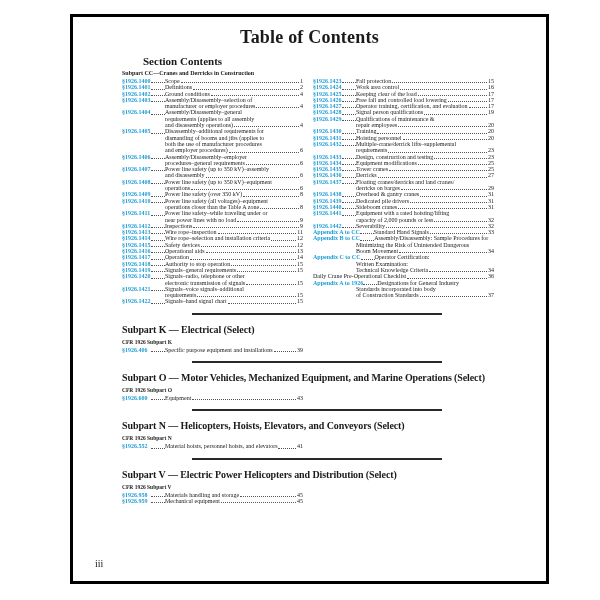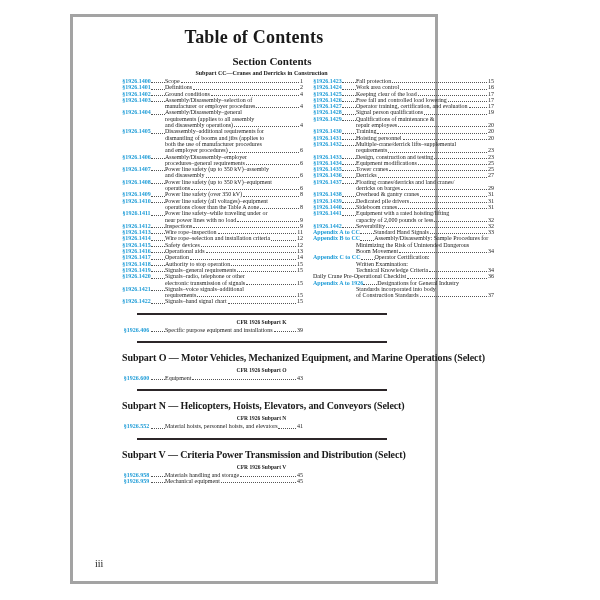--- a/index.html
+++ b/index.html
@@ -1,25 +1,25 @@
 <!DOCTYPE html>
 <html><head>
 <meta charset="utf-8">
 <style>
   html,body{margin:0;padding:0;}
   body{
     width:600px;height:600px;background:#ffffff;position:relative;
     font-family:"Liberation Serif", serif;color:#1a1a1a;overflow:hidden;
   }
   .page{
-    position:absolute;left:70px;top:14px;width:368px;height:570px;
-    border:3px solid #a3a3a3;box-sizing:border-box;background:#ffffff;
+    position:absolute;left:70px;top:14px;width:479px;height:570px;
+    border:3px solid #000000;box-sizing:border-box;background:#ffffff;
   }
   .doc-title{margin:10px 0 0 0;text-align:center;font-size:18px;font-weight:bold;letter-spacing:0.2px;}
-  .content{margin:7px 34px 0 49px;text-align:center;}
+  .content{margin:7px 34px 0 49px;}
   .sc-heading{margin:0 0 0 21px;font-size:11px;font-weight:bold;}
   .cc-subheading{margin-top:3px;font-size:6px;font-weight:bold;}
   .columns{display:flex;gap:10px;margin-top:2px;}
   .col{width:181px;flex:0 0 auto;}
   .entry{width:100%;}
   .eline{display:flex;align-items:flex-end;line-height:6.3px;font-size:6px;}
   .sec{color:#1e9cd7;font-weight:bold;white-space:nowrap;min-width:29px;}
   .dots{border-bottom:1px dotted #555;margin-bottom:1px;height:0;align-self:flex-end;}
   .d-gap{flex:0 1 14px;min-width:2px;}
   .d-lead{flex:1 1 4px;min-width:4px;margin-left:1px;margin-right:1px;}
@@ -566,20 +566,21 @@
               <span class="etitle">of Construction Standards</span>
               <span class="dots d-lead"></span>
               <span class="pg">37</span>
             </div>
           </div>
         </div>
     </div>
 
     <section class="subpart">
       <div class="sep"></div>
+      <h2 class="sp-heading">Subpart K — Electrical (Select)</h2>
       <div class="sp-cfr">CFR 1926 Subpart K</div>
       <div class="col">
           <div class="entry">
             <div class="eline">
               <span class="sec">§1926.406</span>
               <span class="dots d-gap"></span>
               <span class="etitle">Specific purpose equipment and installations</span>
               <span class="dots d-lead"></span>
               <span class="pg">39</span>
             </div>
@@ -616,21 +617,21 @@
               <span class="etitle">Material hoists, personnel hoists, and elevators</span>
               <span class="dots d-lead"></span>
               <span class="pg">41</span>
             </div>
           </div>
         </div>
     </section>
 
     <section class="subpart">
       <div class="sep"></div>
-      <h2 class="sp-heading">Subpart V — Criteria Power Transmission and Distribution (Select)</h2>
+      <h2 class="sp-heading">Subpart V — Electric Power Helicopters and Distribution (Select)</h2>
       <div class="sp-cfr">CFR 1926 Subpart V</div>
       <div class="col">
           <div class="entry">
             <div class="eline">
               <span class="sec">§1926.958</span>
               <span class="dots d-gap"></span>
               <span class="etitle">Materials handling and storage</span>
               <span class="dots d-lead"></span>
               <span class="pg">45</span>
             </div>

